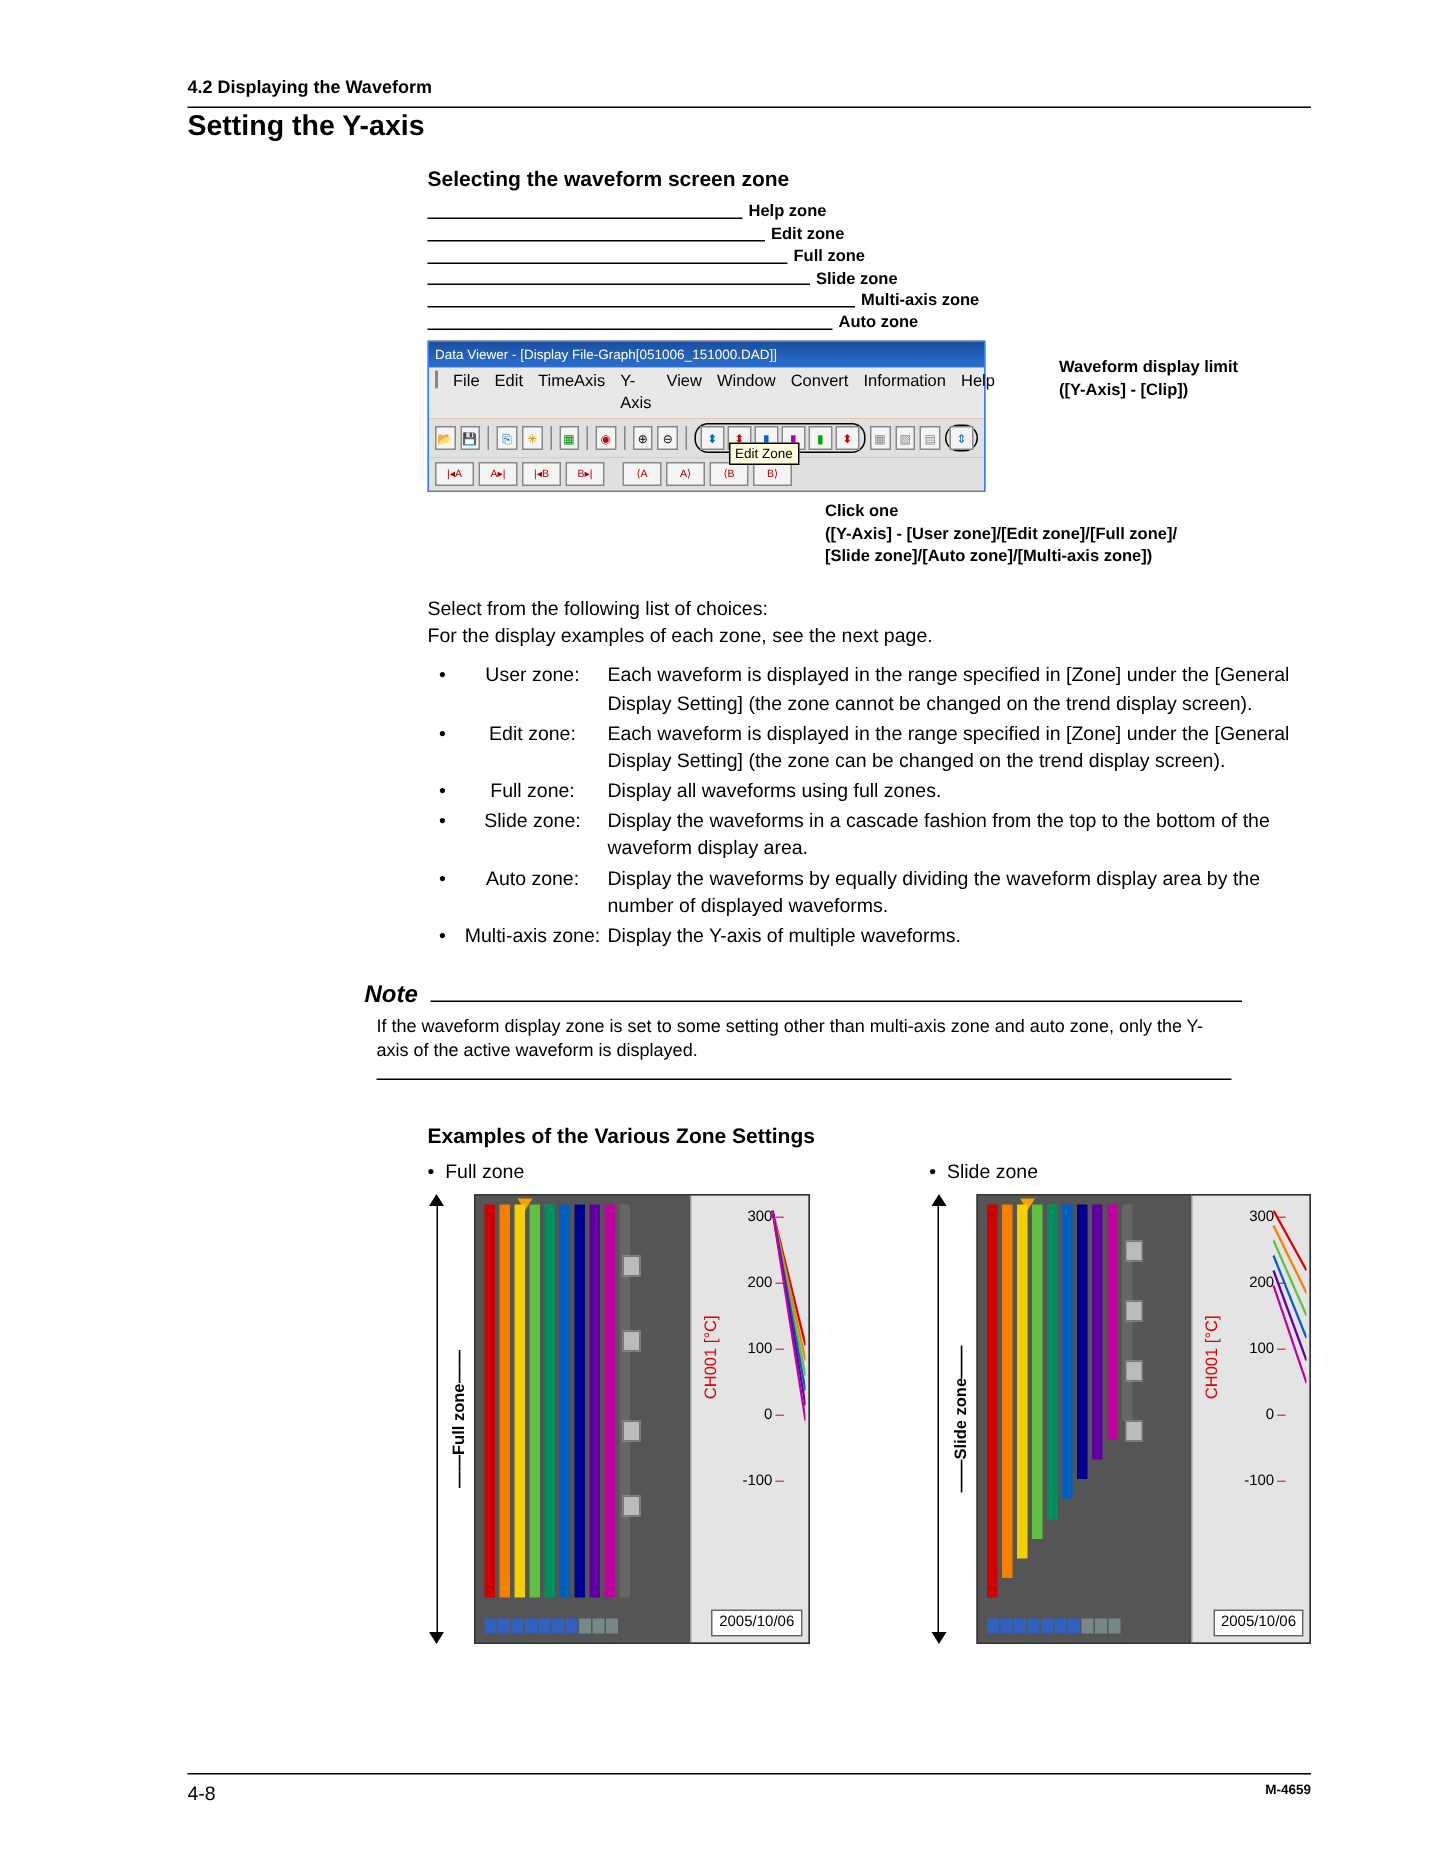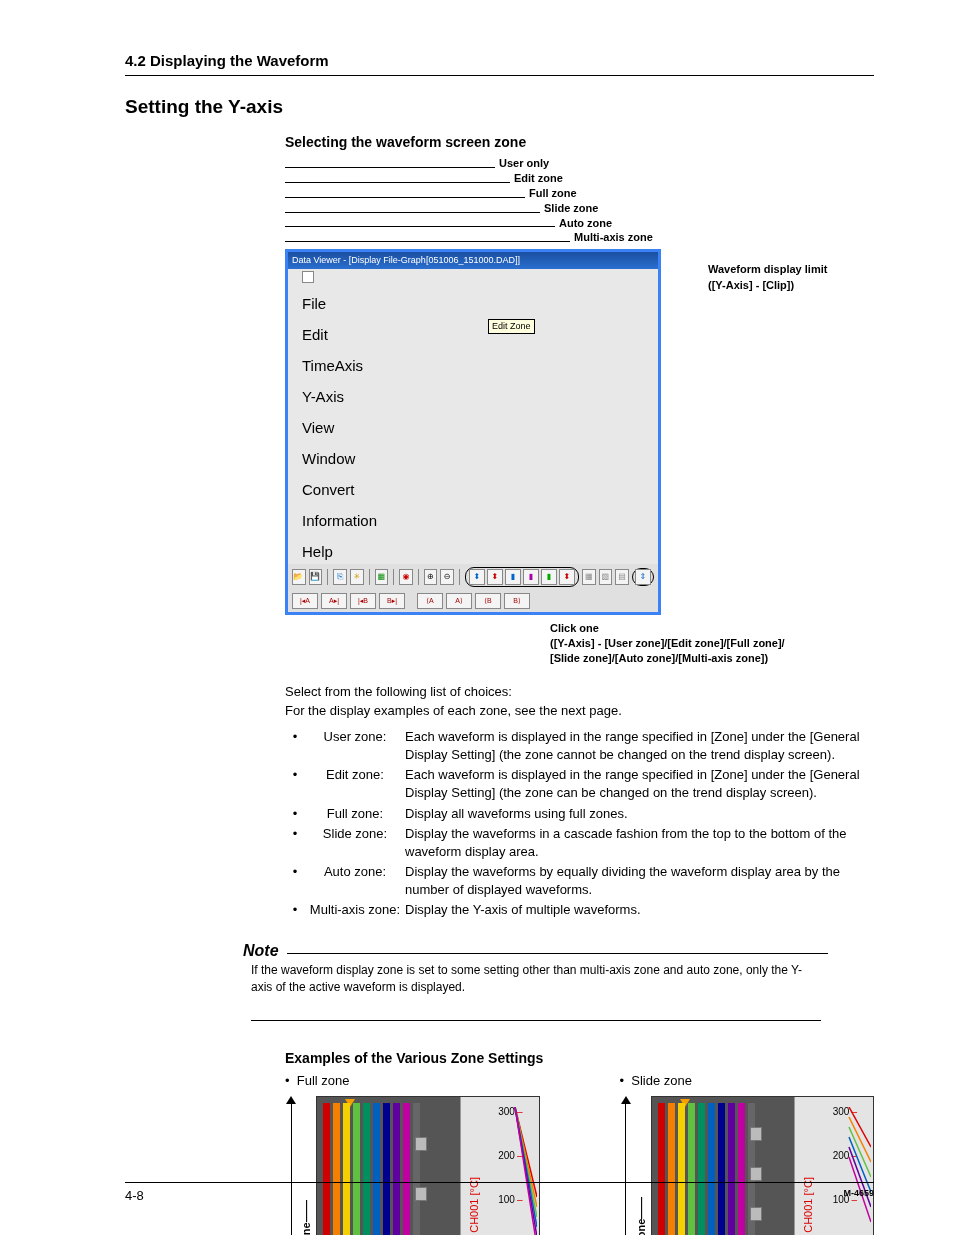--- a/index.html
+++ b/index.html
@@ -12,25 +12,25 @@
     line-height: 1.4;
   }
   .page {
     width: 954px;
     height: 1235px;
     position: relative;
     box-sizing: border-box;
     padding: 50px 80px 30px 125px;
   }
   .top-header {
-    font-size: 15px;
+    font-size: 12px;
     font-weight: bold;
     border-bottom: 1px solid #000;
     padding-bottom: 4px;
-    margin-bottom: 18px;
+    margin-bottom: 0;
   }
   .h1 {
     font-size: 19px;
     font-weight: bold;
     margin-bottom: 12px;
   }
   .h2 {
     font-size: 14px;
     font-weight: bold;
     margin-left: 160px;
@@ -42,39 +42,38 @@
     position: relative;
   }
   .callouts {
     font-size: 11px;
     font-weight: bold;
     line-height: 1.35;
   }
   .callouts .row { display:flex; }
   .callouts .lead { display:inline-block; border-bottom:1px solid #000; margin-right:4px; margin-bottom:3px;}
   .winshot {
-    border:3px solid #3b82f6;
+    border:1px solid #3b82f6;
     background:#f97316;
     font-size:9px;
     position:relative;
   }
   .titlebar {
     background: linear-gradient(#1a4fa0,#2a6fd0);
     color:#fff;
     padding:2px 4px;
     font-size:9px;
   }
   .menubar {
     background:#e8e8e8;
-    padding:2px 14px;
-    font-size:15px;
+    padding:2px 4px;
+    font-size:11px;
     color:#000;
     display:flex;
     gap:10px;
-    flex-direction:column;
   }
   .toolbar {
     background:#e0e0e0;
     padding:3px 4px;
     display:flex;
     align-items:center;
     gap:3px;
     flex-wrap:nowrap;
   }
   .tbtn {
@@ -145,21 +144,21 @@
     border-top:1px solid #000;
     margin-top:-9px;
     margin-bottom:8px;
     width:585px;
   }
   .note-body {
     font-size:12px;
     margin-left:8px;
     width:570px;
     border-bottom:1px solid #000;
-    padding-bottom:24px;
+    padding-bottom:10px;
   }
   .examples-h {
     font-size:14px;
     font-weight:bold;
     margin-left:160px;
     margin-top:28px;
   }
   .examples-row {
     margin-left:160px;
     display:flex;
@@ -286,41 +285,41 @@
   <div class="top-header">4.2  Displaying the Waveform</div>
 
   <div class="h1">Setting the Y-axis</div>
 
   <div class="h2">Selecting the waveform screen zone</div>
 
   <div class="diagram">
     <div class="callouts">
       <div class="row">
           <span class="lead" style="width:210px;margin-left:0"></span>
-          <span>User only</span>
+          <span>Help zone</span>
         </div>
       <div class="row">
           <span class="lead" style="width:225px;margin-left:0"></span>
           <span>Edit zone</span>
         </div>
       <div class="row">
           <span class="lead" style="width:240px;margin-left:0"></span>
           <span>Full zone</span>
         </div>
       <div class="row">
           <span class="lead" style="width:255px;margin-left:0"></span>
           <span>Slide zone</span>
         </div>
       <div class="row">
+          <span class="lead" style="width:285px;margin-left:0"></span>
+          <span>Multi-axis zone</span>
+        </div>
+      <div class="row">
           <span class="lead" style="width:270px;margin-left:0"></span>
           <span>Auto zone</span>
-        </div>
-      <div class="row">
-          <span class="lead" style="width:285px;margin-left:0"></span>
-          <span>Multi-axis zone</span>
         </div>
     </div>
 
     <div class="winshot" style="width:370px;margin-top:4px;position:relative;">
       <div class="titlebar">Data Viewer - [Display File-Graph[051006_151000.DAD]]</div>
       <div class="menubar">
         <span style="border:1px solid #888;width:10px;height:10px;display:inline-block;background:#fff"></span>
         <span>File</span>
         <span>Edit</span>
         <span>TimeAxis</span>

